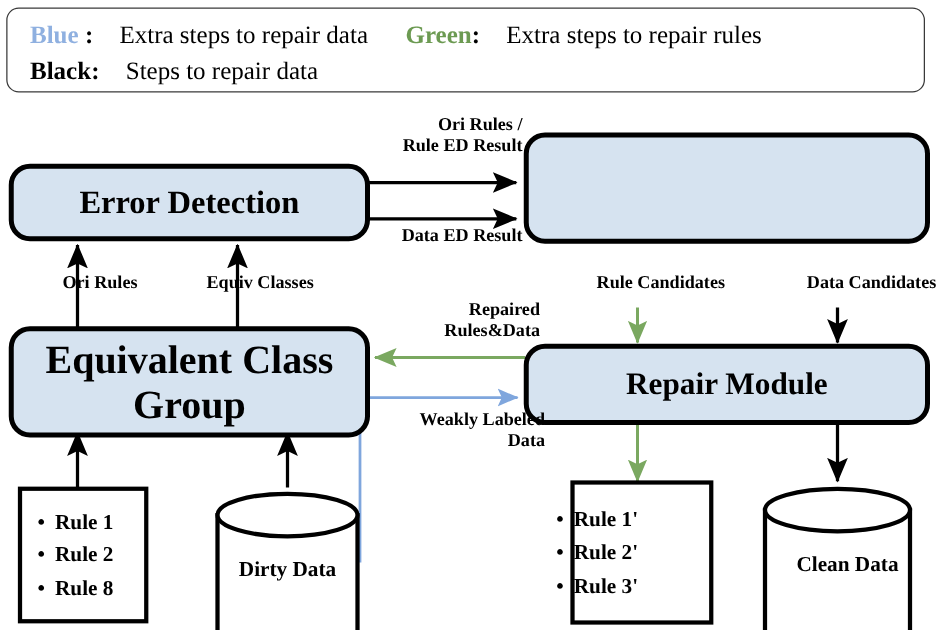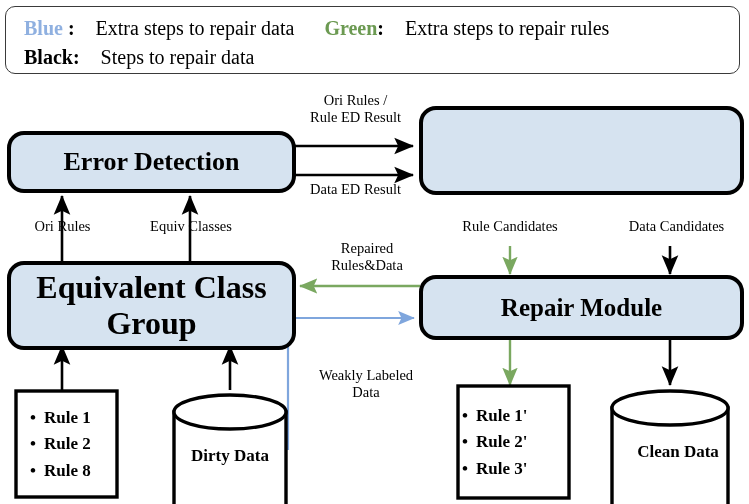--- a/index.html
+++ b/index.html
@@ -70,24 +70,24 @@
     align-items: center;
     justify-content: center;
     text-align: center;
     font-weight: bold;
     color: #000;
     pointer-events: none;
     line-height: 1.12;
   }
   .edge-label {
     position: absolute;
-    font-weight: normal;
+    font-weight: bold;
     font-size: 14.5px;
     color: #000;
-    text-align: center;
+    text-align: right;
     white-space: nowrap;
     line-height: 1.15;
     pointer-events: none;
   }
   .bullets {
     position: absolute;
     margin: 0;
     padding: 0;
     list-style: none;
     font-weight: bold;
@@ -208,21 +208,21 @@
     <div class="node-label" style="left:421px; top:199px; width:321px; height:61px; font-size:25px;">
       <span>Repair Module</span>
     </div>
 
     <ul class="bullets" style="left:28px; top:327px; width:95px;">
       <li>Rule 1</li>
       <li>Rule 2</li>
       <li>Rule 8</li>
     </ul>
 
-    <ul class="bullets" style="left:460px; top:325px; width:100px;">
+    <ul class="bullets" style="left:443px; top:325px; width:100px;">
       <li>Rule 1'</li>
       <li>Rule 2'</li>
       <li>Rule 3'</li>
     </ul>
 
     <div class="cyl-label" style="left:174px; top:368px; width:112px;">
       <span>Dirty Data</span>
     </div>
 
     <div class="cyl-label" style="left:612px; top:364px; width:132px;">
@@ -252,19 +252,19 @@
 
     <div class="edge-label" style="left:604px; top:140px; width:145px;">
       <span>Data  Candidates</span>
     </div>
 
     <div class="edge-label" style="left:302px; top:162px; width:130px;">
       <span>Repaired</span><br>
       <span>Rules&amp;Data</span>
     </div>
 
-    <div class="edge-label" style="left:296px; top:250px; width:140px;margin-top:39px;">
+    <div class="edge-label" style="left:296px; top:250px; width:140px;">
       <span>Weakly Labeled</span><br>
       <span>Data</span>
     </div>
 
   </div>
 </div>
 
 </body></html>

